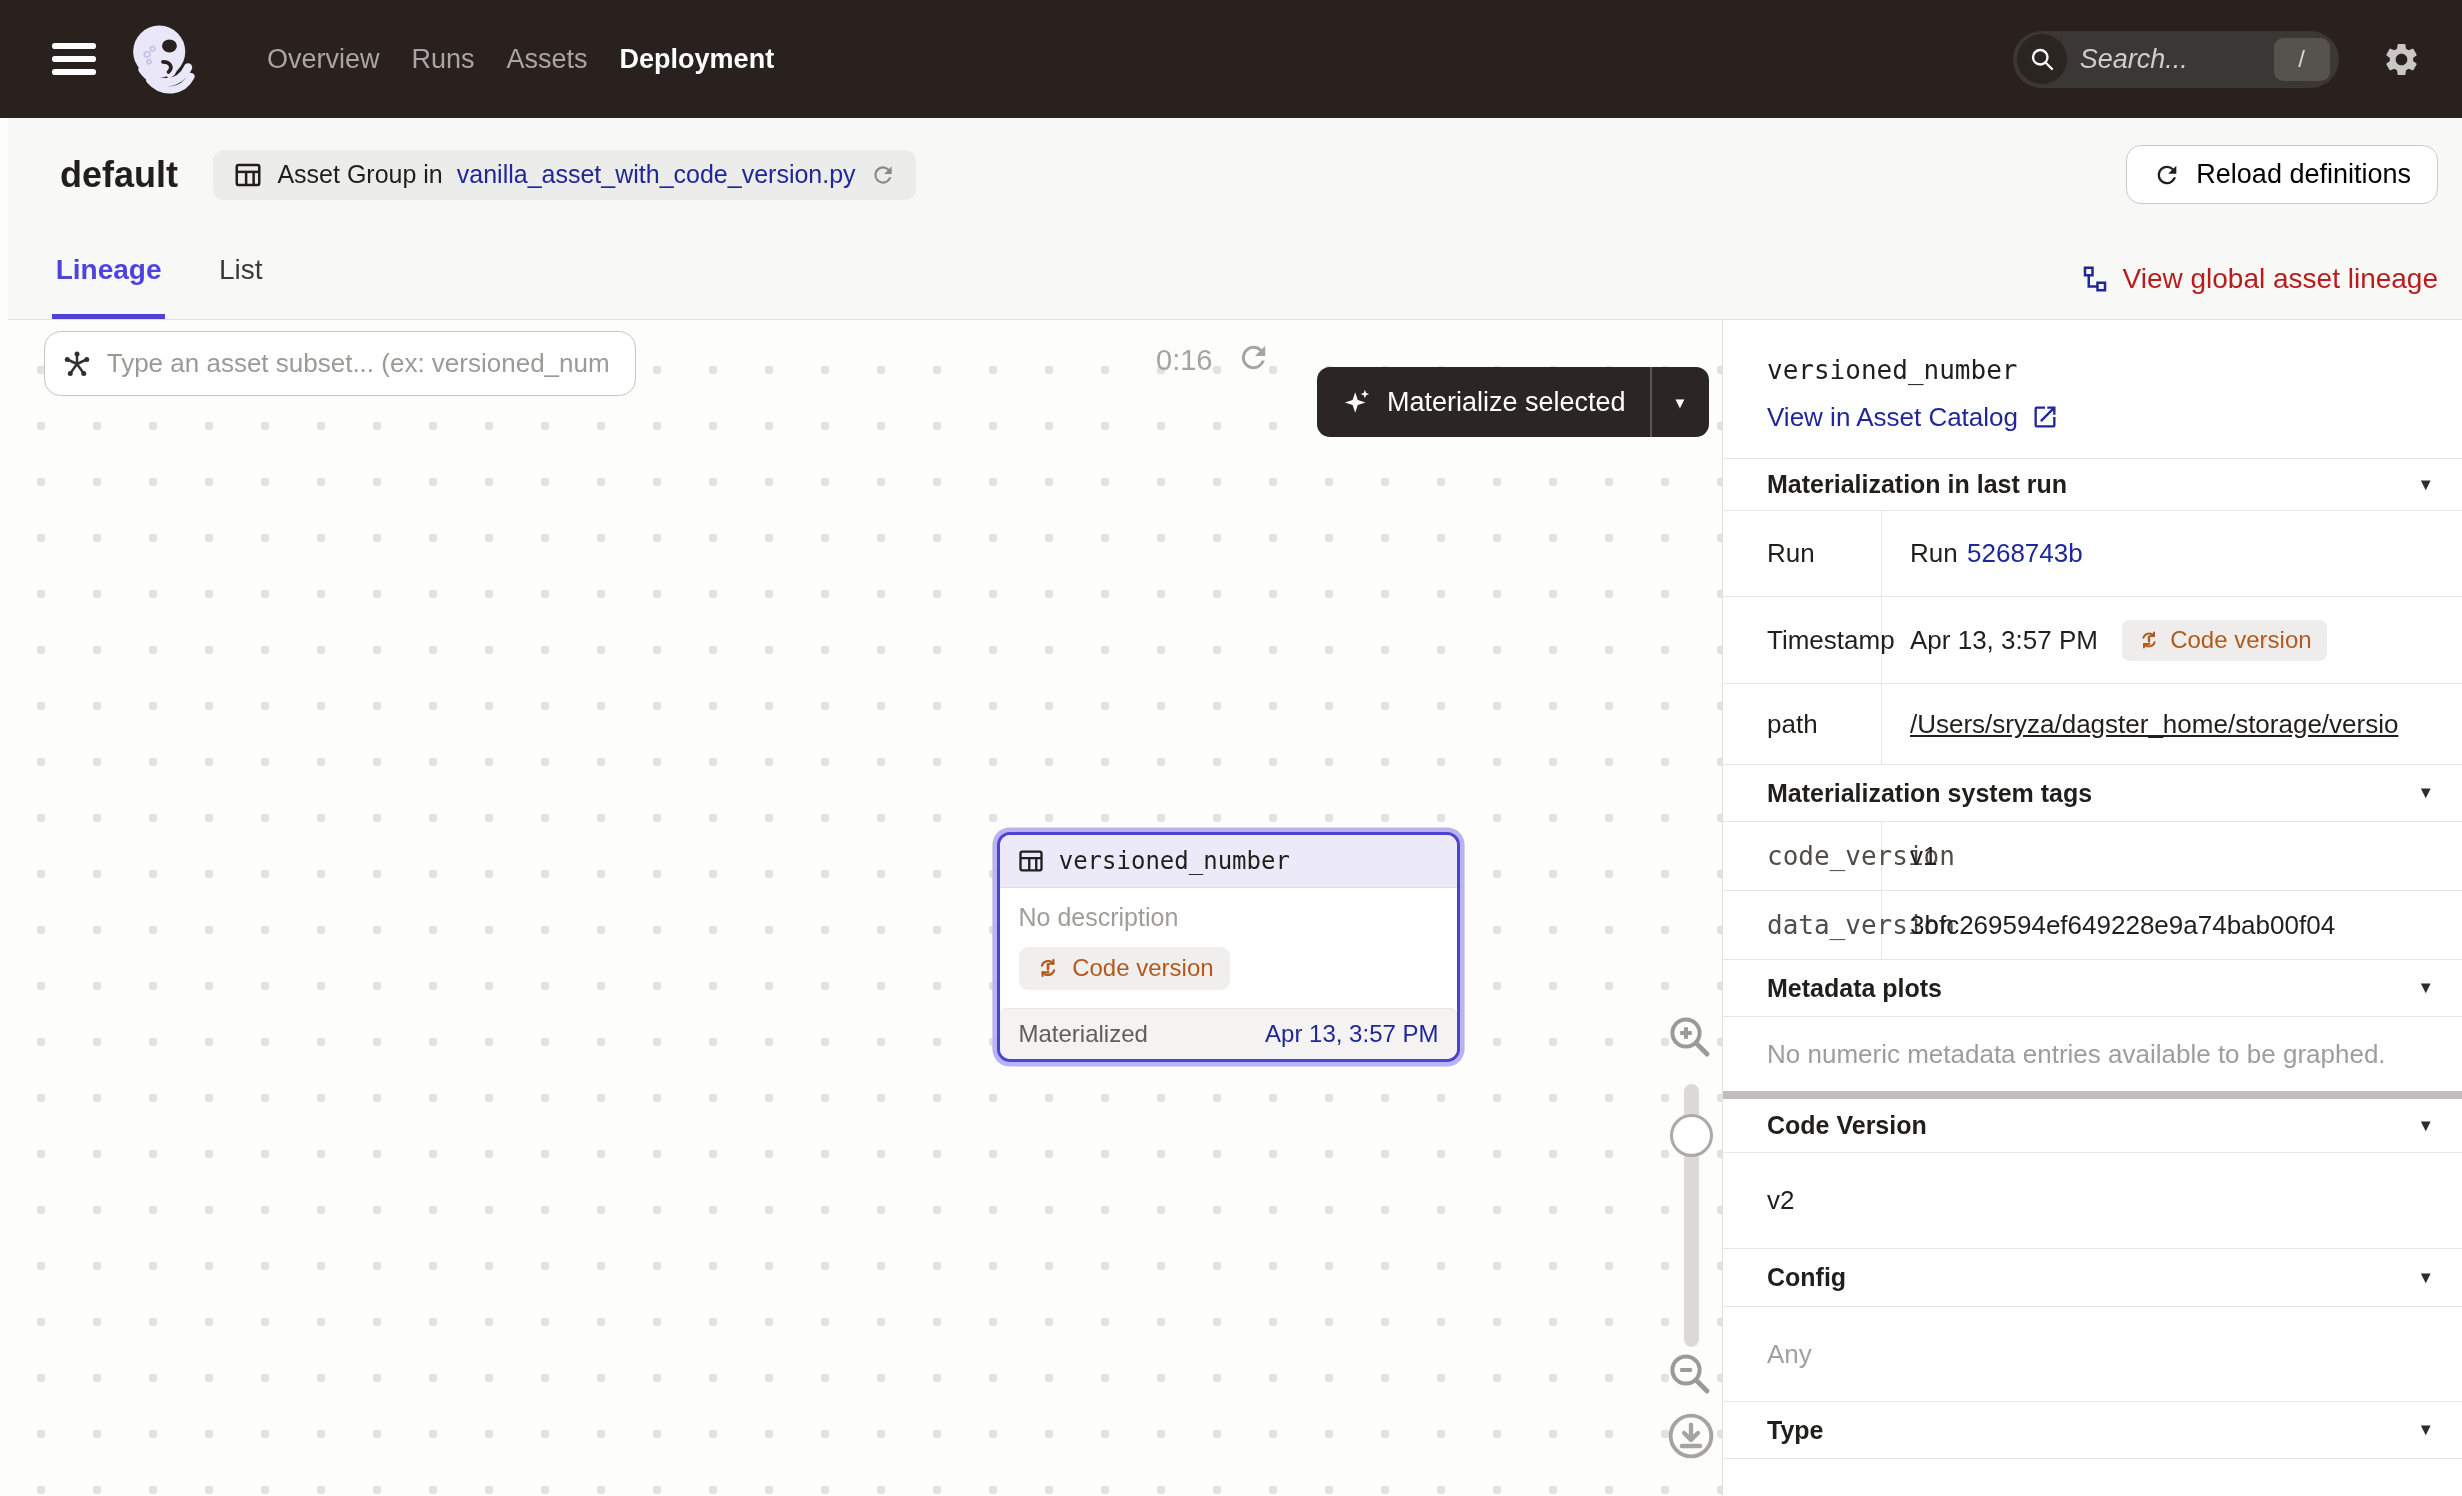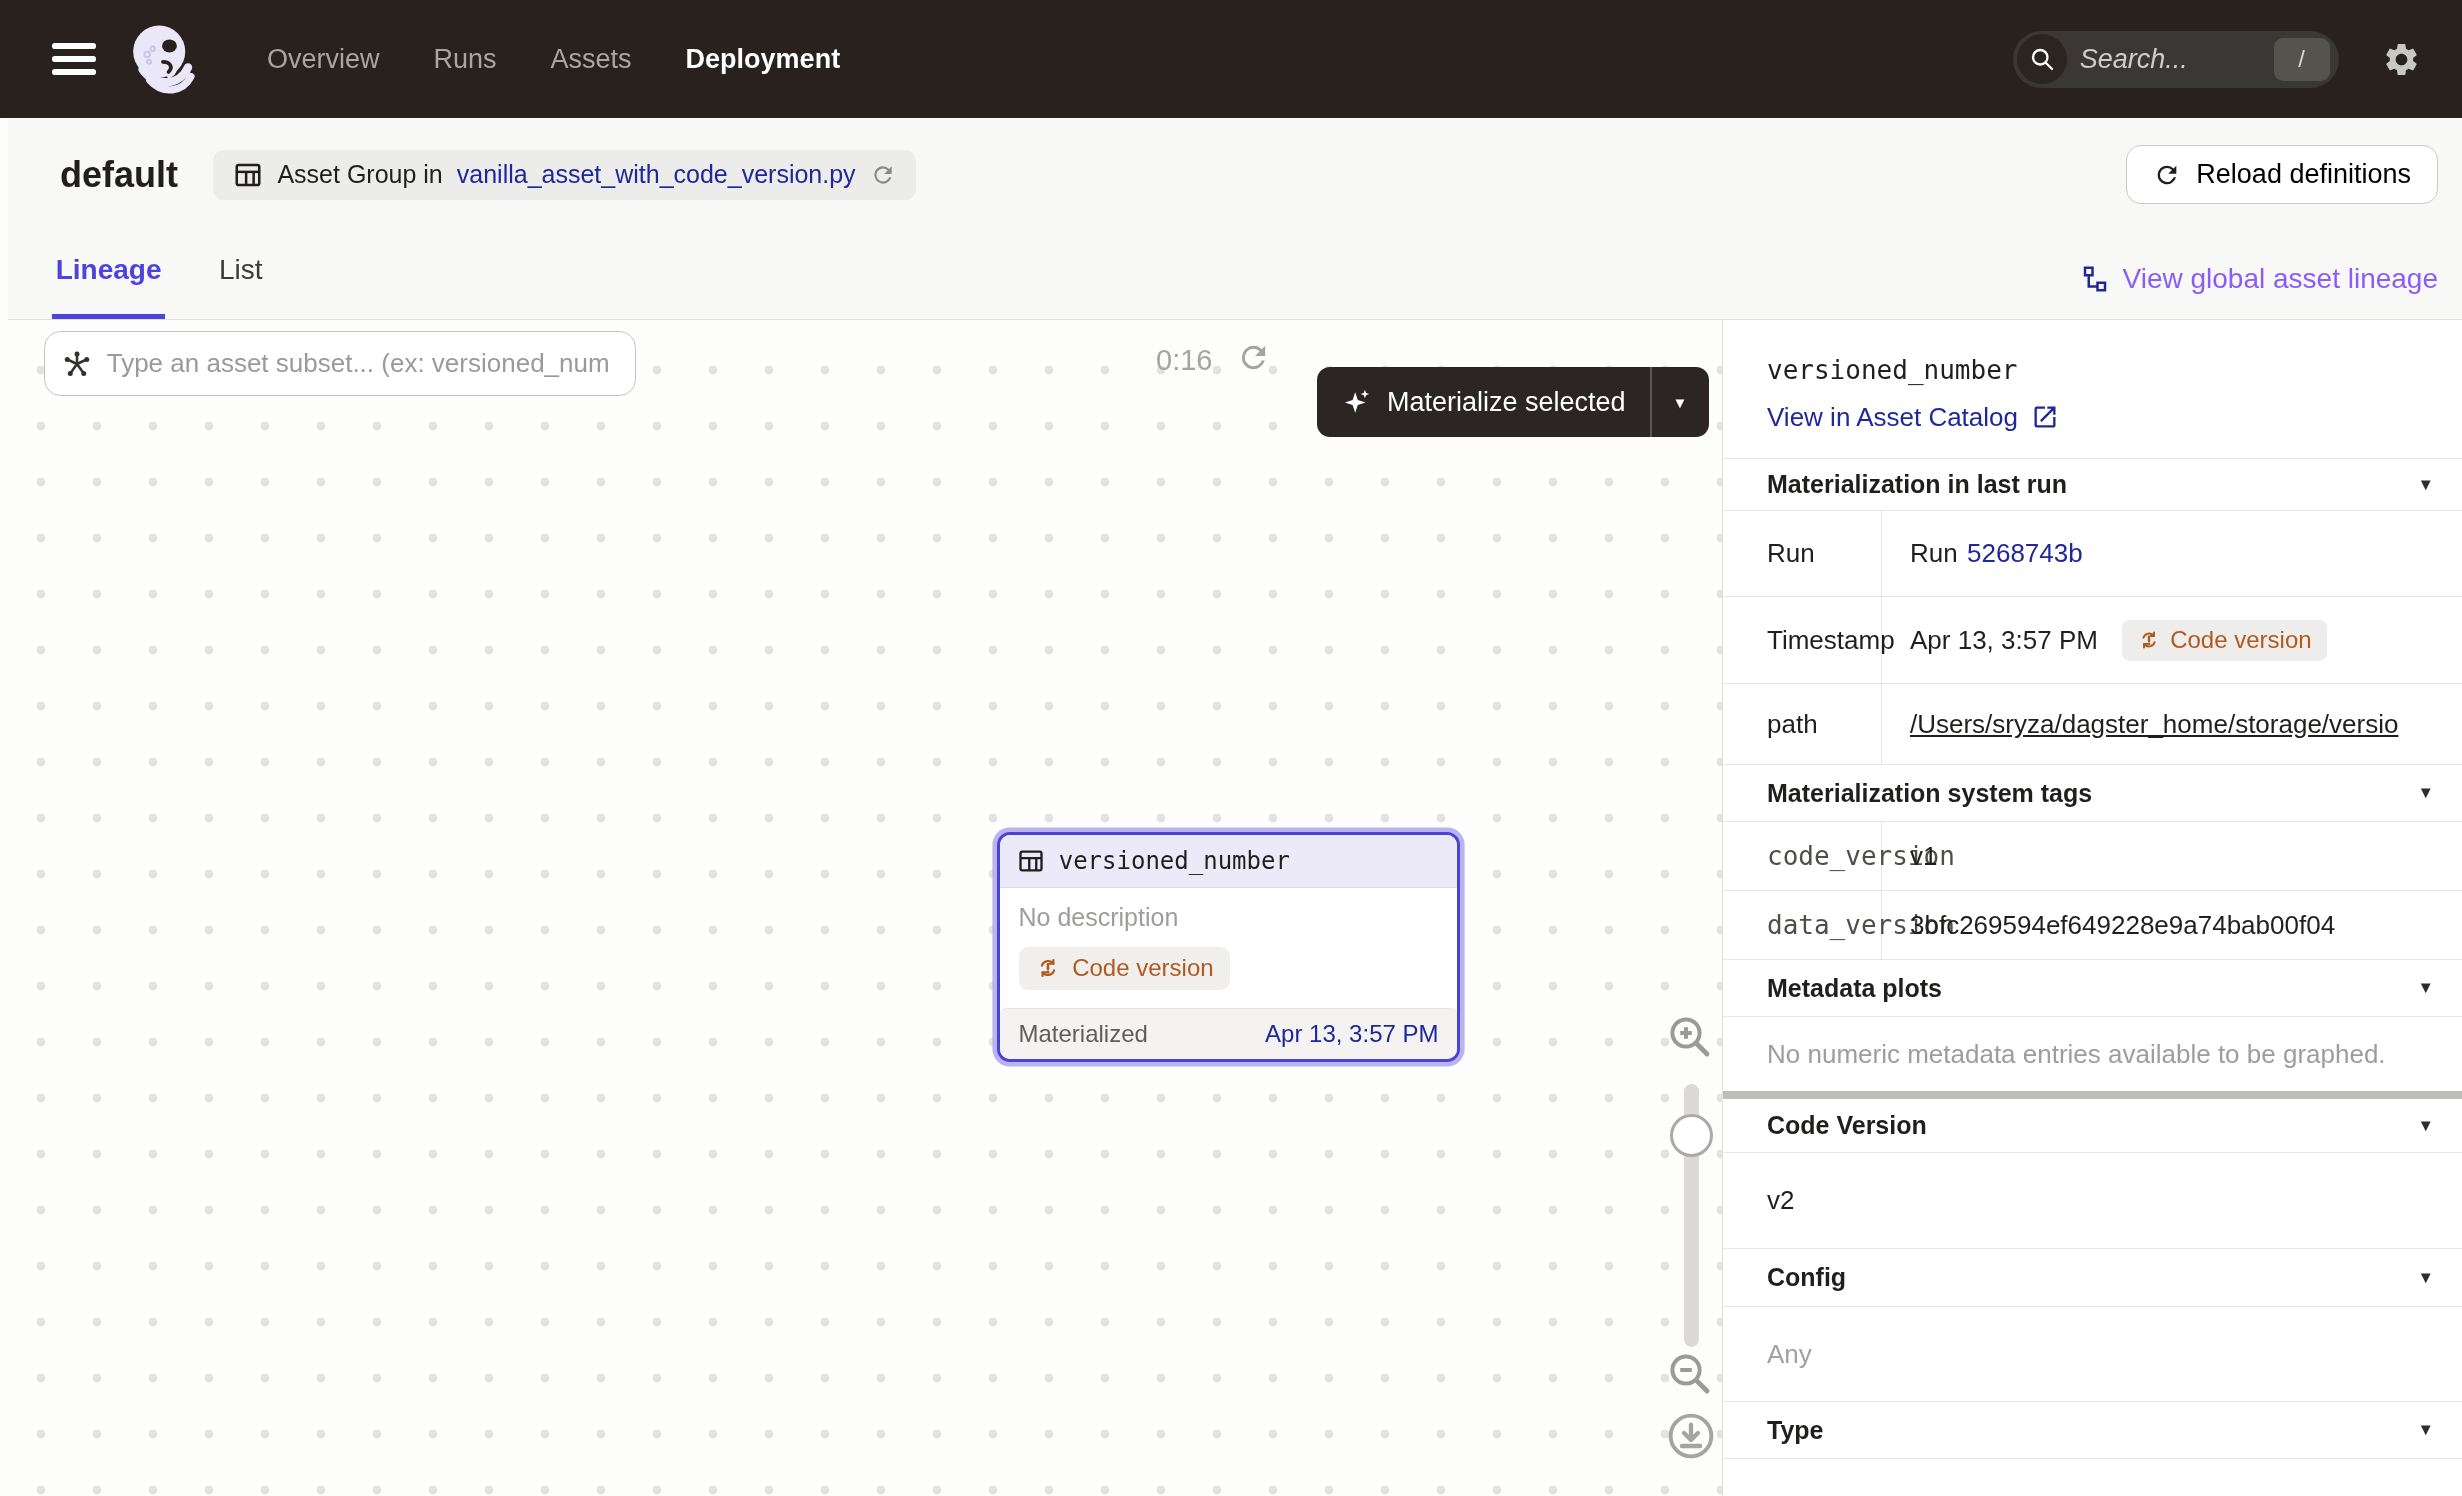--- a/index.html
+++ b/index.html
@@ -6,21 +6,21 @@
   #app{position:relative;width:2462px;height:1497px;overflow:hidden;
        font-family:"Liberation Sans",sans-serif;color:#211F1E;}
   svg{display:block;}
 
   
   .nav{position:absolute;top:0;left:0;right:0;height:118px;background:#28211D;
        display:flex;align-items:center;}
   .burger{margin-left:52px;width:44px;cursor:pointer;}
   .burger div{height:5.6px;background:#FFFFFF;border-radius:2.8px;margin:7.4px 0;}
   .logo{margin-left:26px;}
-  .nav-links{display:flex;gap:54px;margin-left:65px;font-size:27px;color:#A9A5A2;}
+  .nav-links{display:flex;gap:32px;margin-left:65px;font-size:27px;color:#A9A5A2;}
   .nav-link{cursor:pointer;}
   .nav-link.active{color:#FFFFFF;font-weight:700;}
   .nav-spacer{flex:1;}
   .search{width:326px;height:57px;background:#3B3734;border-radius:30px;
           display:flex;align-items:center;margin-right:43px;}
   .search-iconwrap{width:50px;height:50px;border-radius:50%;background:#2B2521;
           display:flex;align-items:center;justify-content:center;margin-left:3.7px;}
   .search input{flex:1;min-width:0;background:transparent;border:0;outline:none;
           color:#E9E7E4;font-size:27px;font-family:"Liberation Sans",sans-serif;padding:0 4px 0 13px;font-style:italic;}
   .search input::placeholder{color:#CFCCC9;}
@@ -39,21 +39,21 @@
   .crumb a{color:#1F2799;text-decoration:none;cursor:pointer;}
   .reload-btn{margin-left:auto;height:59px;background:#FFFFFF;border:1.9px solid #CBCAC8;
          border-radius:15px;display:flex;align-items:center;gap:15px;padding:0 26px;
          font-size:27px;cursor:pointer;box-sizing:border-box;}
   .tabs-row{position:absolute;bottom:0;left:44px;height:93px;display:flex;gap:50px;}
   .tab{display:flex;align-items:center;font-size:28px;padding:0 3.7px;cursor:pointer;
        border-bottom:5.6px solid transparent;box-sizing:border-box;}
   .tab.active{color:#4F43DD;font-weight:700;border-bottom-color:#4F43DD;}
   .tab.inactive{color:#3B3A38;}
   .global-link{position:absolute;right:24px;bottom:24px;display:flex;align-items:center;
-       gap:13px;color:#8b5cf6;font-size:28px;cursor:pointer;}
+       gap:13px;color:#b91c1c;font-size:28px;cursor:pointer;}
 
   
   .canvas{position:absolute;top:320px;left:0;width:1722px;bottom:0;background:#FDFDFC;
       background-image:radial-gradient(circle,#E3E2E0 4.2px,transparent 4.6px);
       background-size:56px 56px;background-position:13px 22px;}
   .subset{position:absolute;left:44px;top:11px;width:592px;height:65px;background:#FFFFFF;
       border:1.9px solid #C6C5C3;border-radius:16.7px;display:flex;align-items:center;
       gap:13px;padding:0 16.7px;box-sizing:border-box;}
   .subset input{flex:1;min-width:0;border:0;outline:none;font-size:26px;color:#211F1E;
       font-family:"Liberation Sans",sans-serif;background:transparent;}

